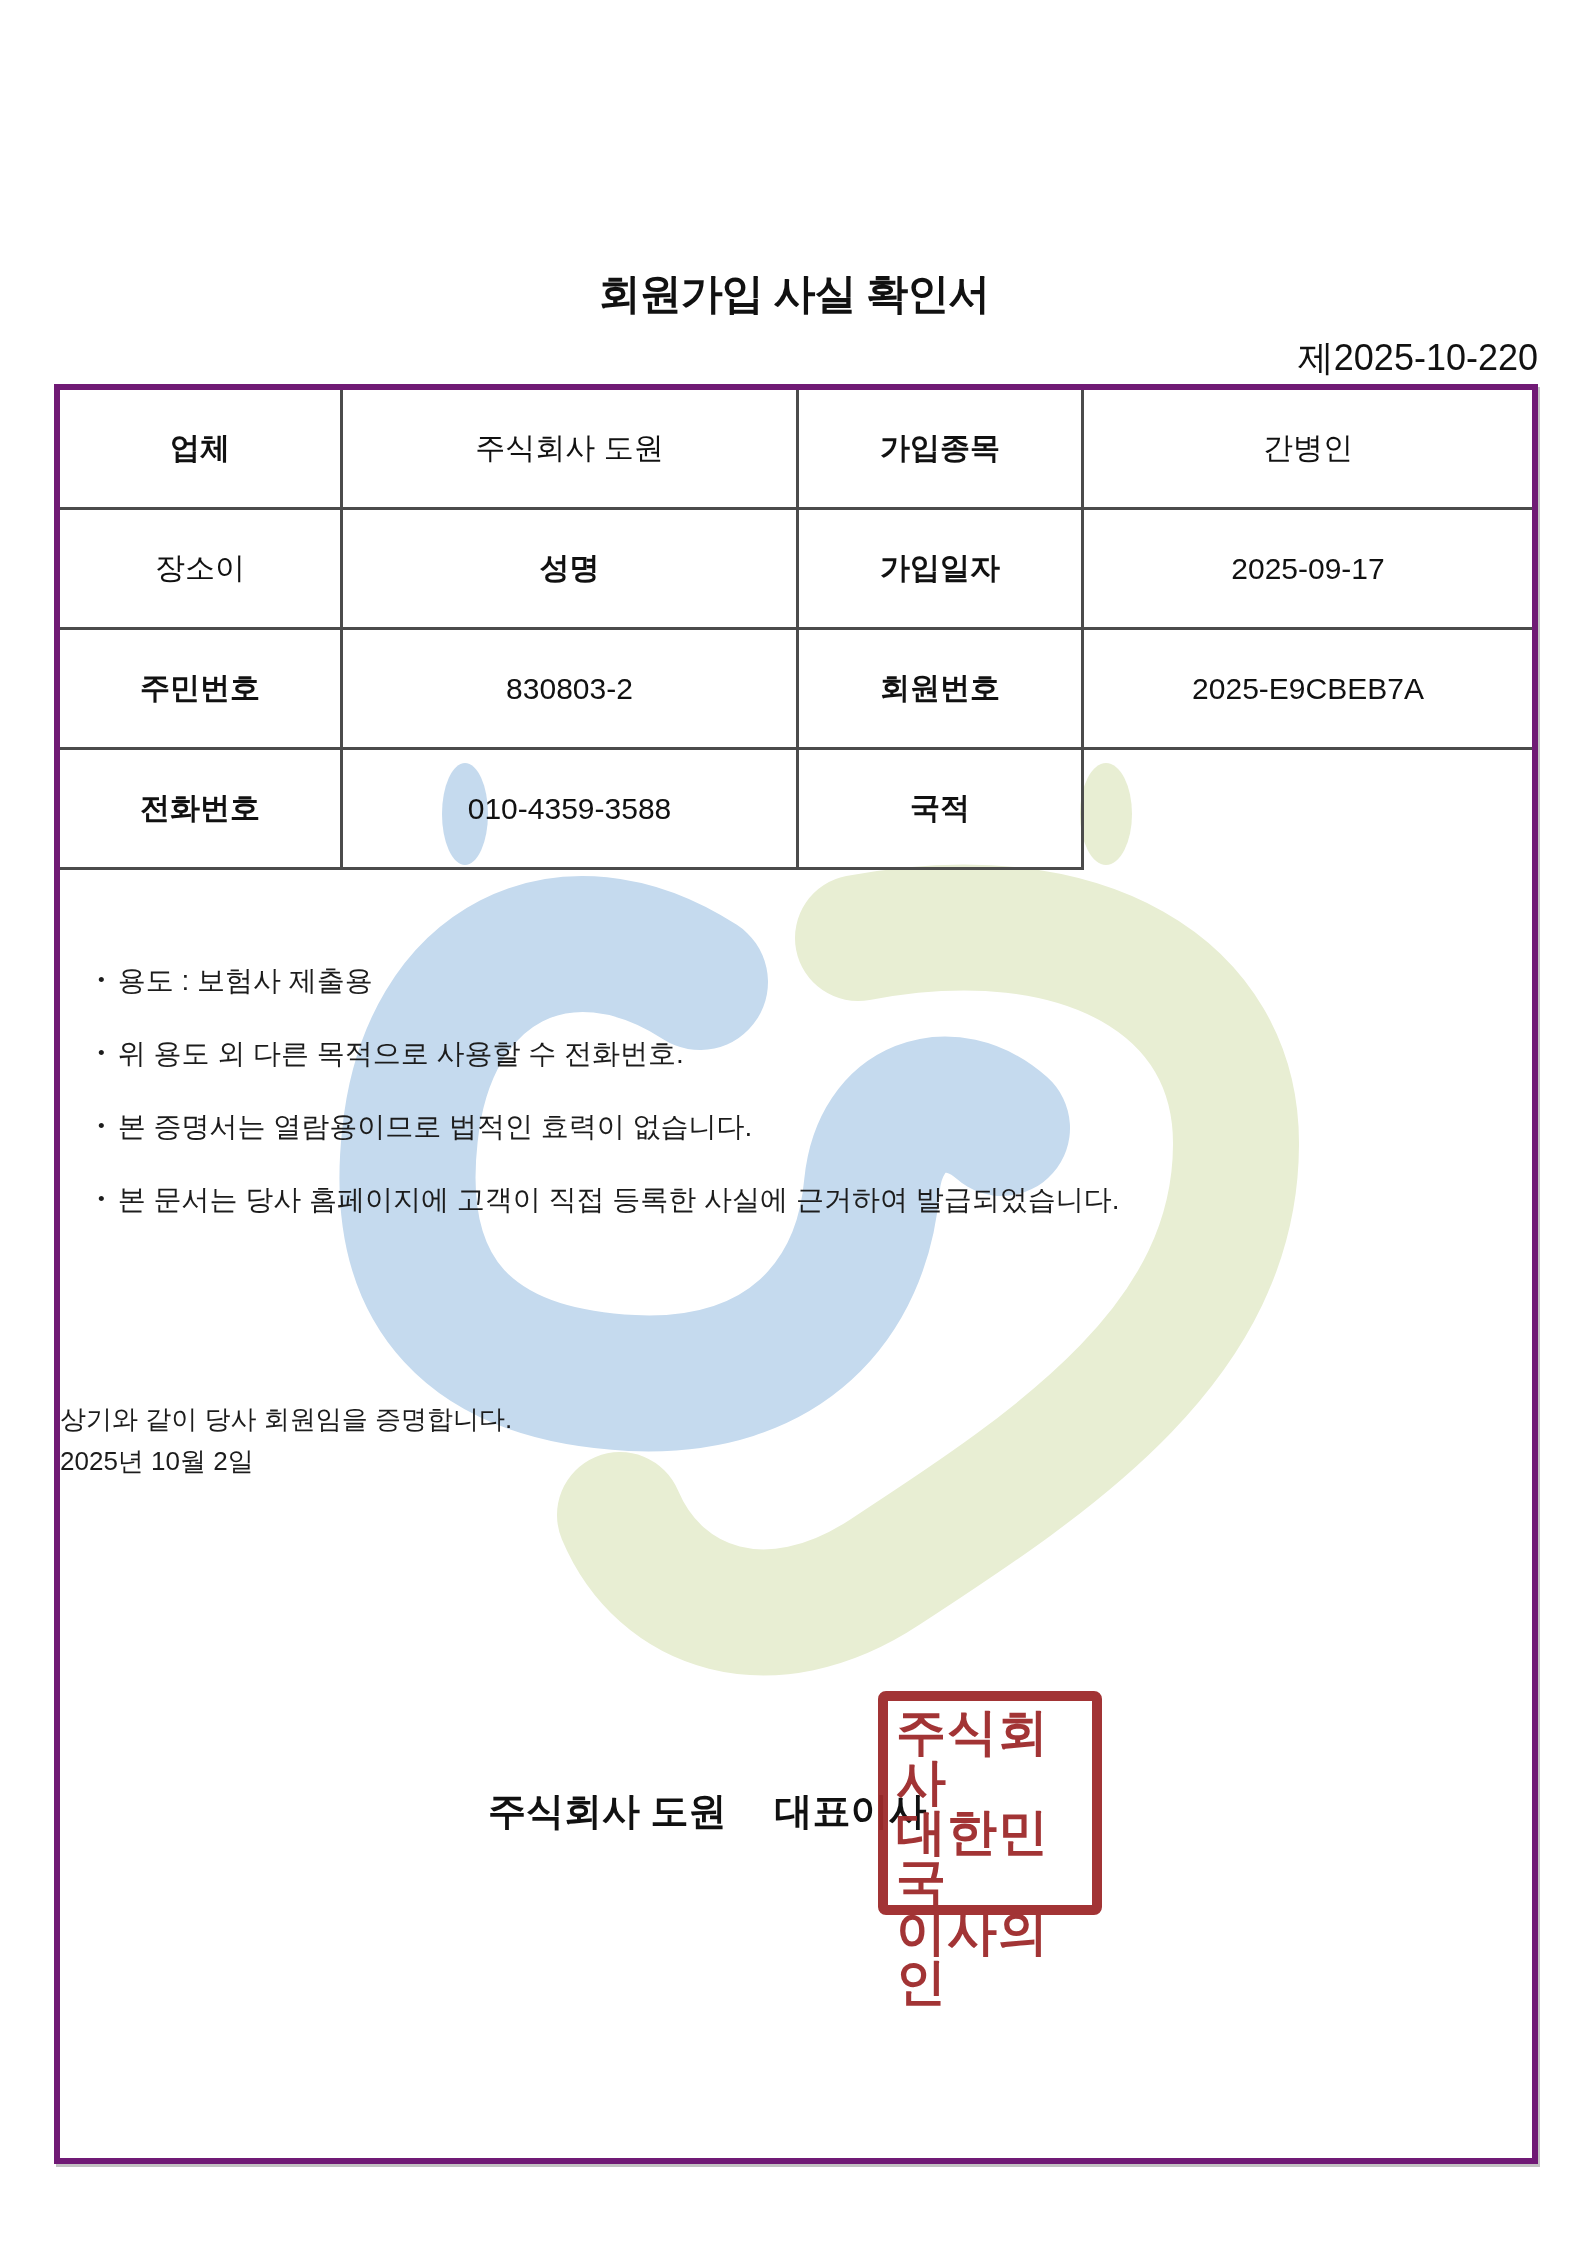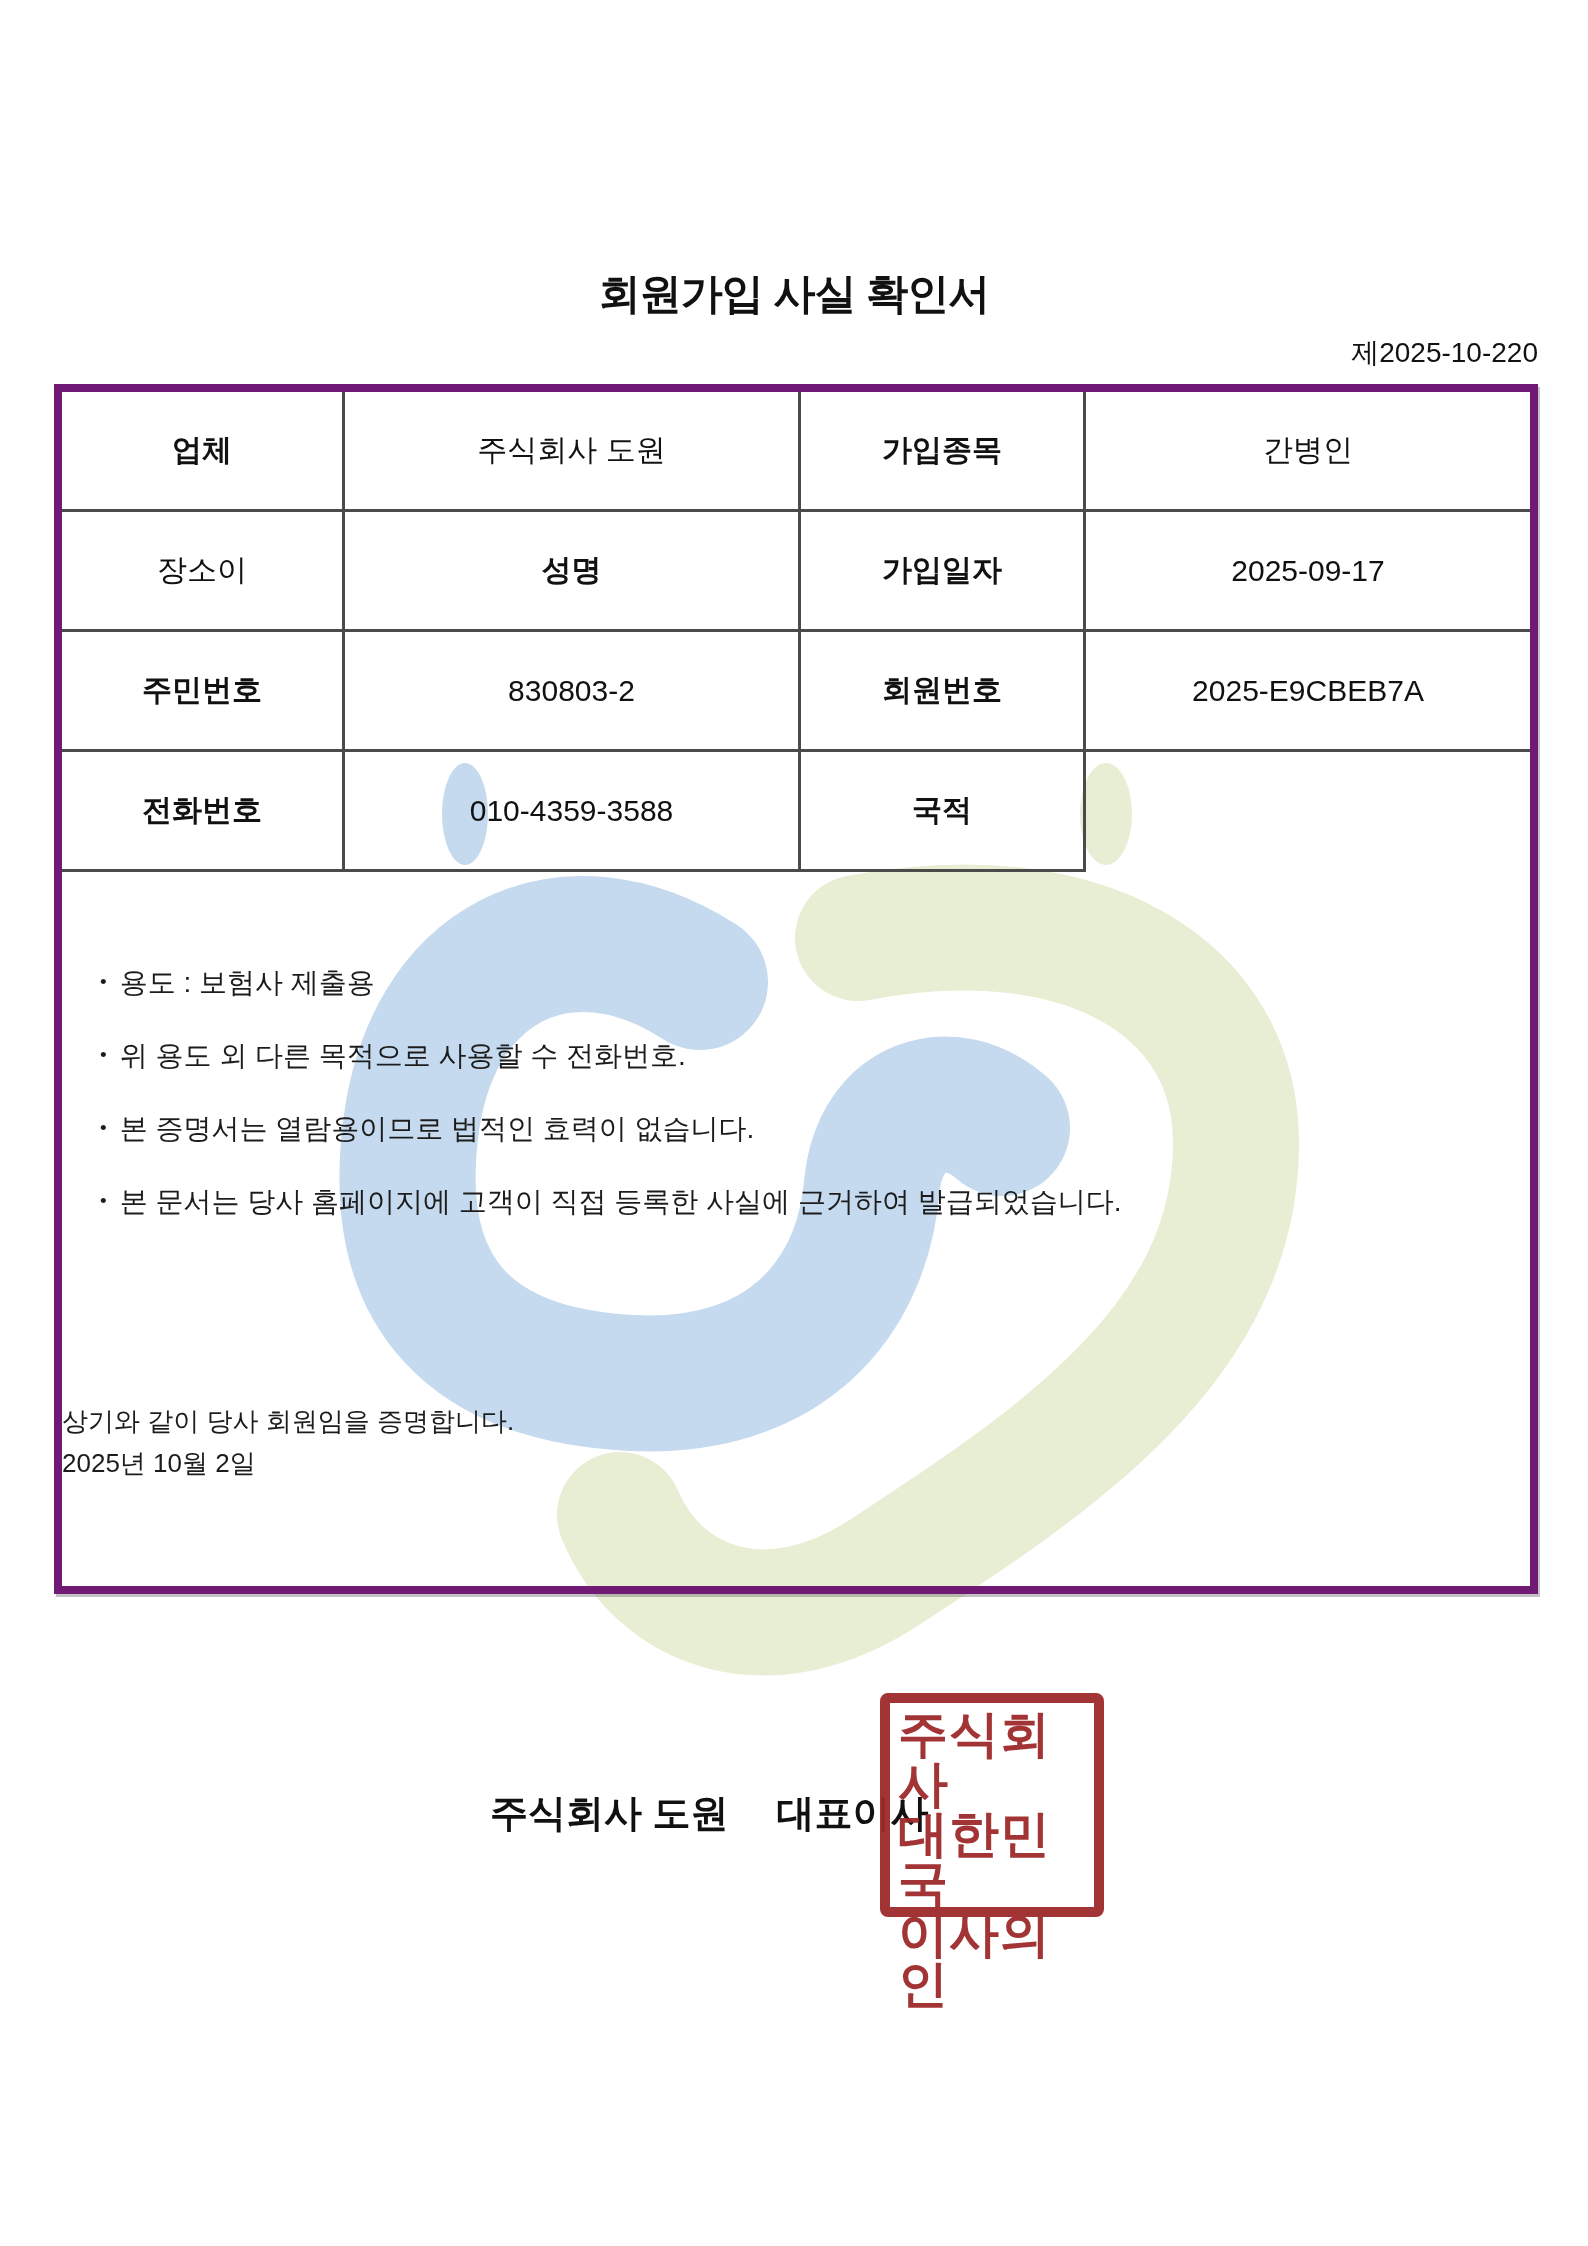--- a/index.html
+++ b/index.html
@@ -8,25 +8,25 @@
     font-family:"Liberation Sans","DejaVu Sans",sans-serif;color:#111;
     overflow:hidden;
   }
   .page{position:absolute;inset:0;}
   .watermark{position:absolute;left:0;top:0;width:1588px;height:2246px;z-index:0;}
   .title{
     position:absolute;top:266px;left:0;width:100%;text-align:center;
     font-size:42px;font-weight:700;letter-spacing:-1px;z-index:2;margin:0;
   }
   .doc-number{
-    position:absolute;top:334px;right:50px;font-size:28px;font-weight:400;z-index:2;
+    position:absolute;top:334px;right:50px;font-size:36px;font-weight:400;z-index:2;
   }
   .doc-box{
-    position:absolute;left:54px;top:384px;width:1484px;height:1210px;
-    border:8px solid #701a75;box-sizing:border-box;z-index:1;
+    position:absolute;left:54px;top:384px;width:1484px;height:1780px;
+    border:6px solid #701a75;box-sizing:border-box;z-index:1;
     box-shadow:2px 3px 0 rgba(80,80,80,0.35);
   }
   .grid{
     display:grid;
     grid-template-columns:283px 456px 285px 1fr;
     grid-auto-rows:120px;
   }
   .cell{
     display:flex;align-items:center;justify-content:center;
     font-size:30px;box-sizing:border-box;

